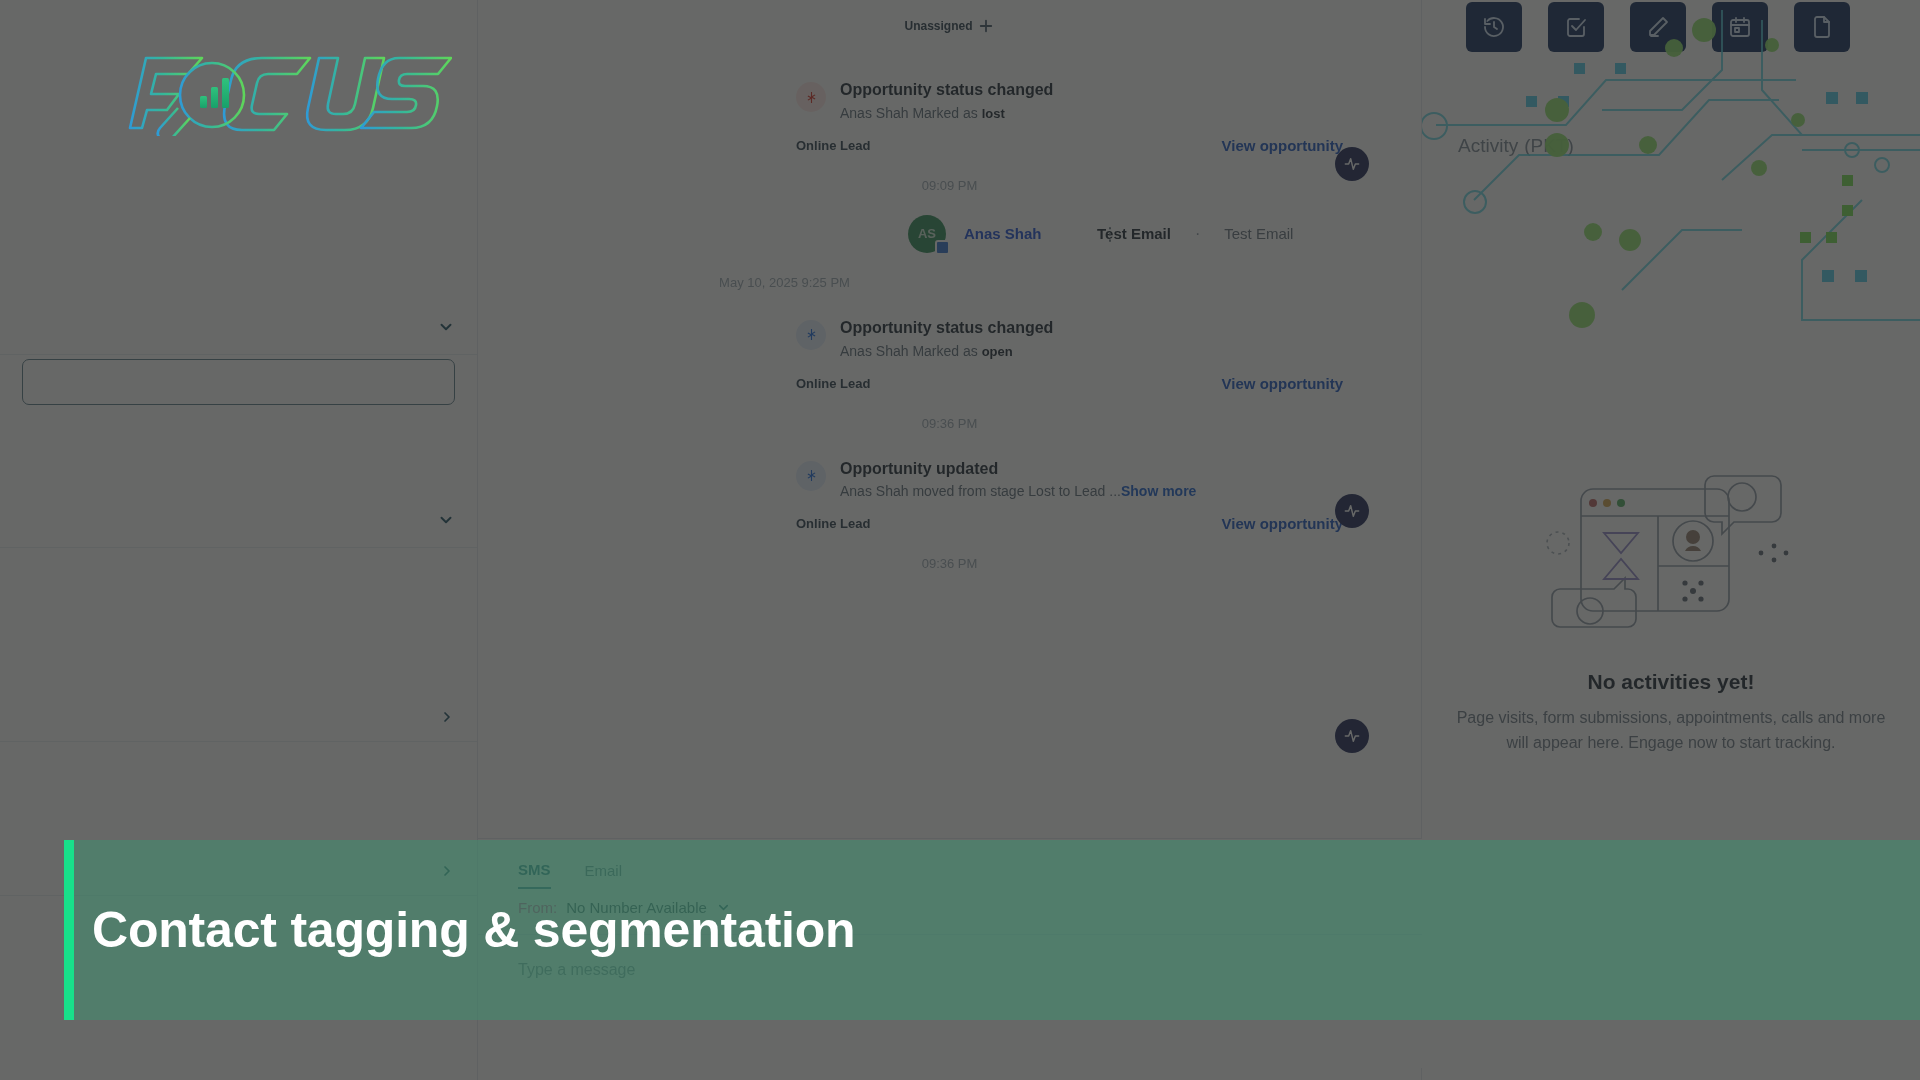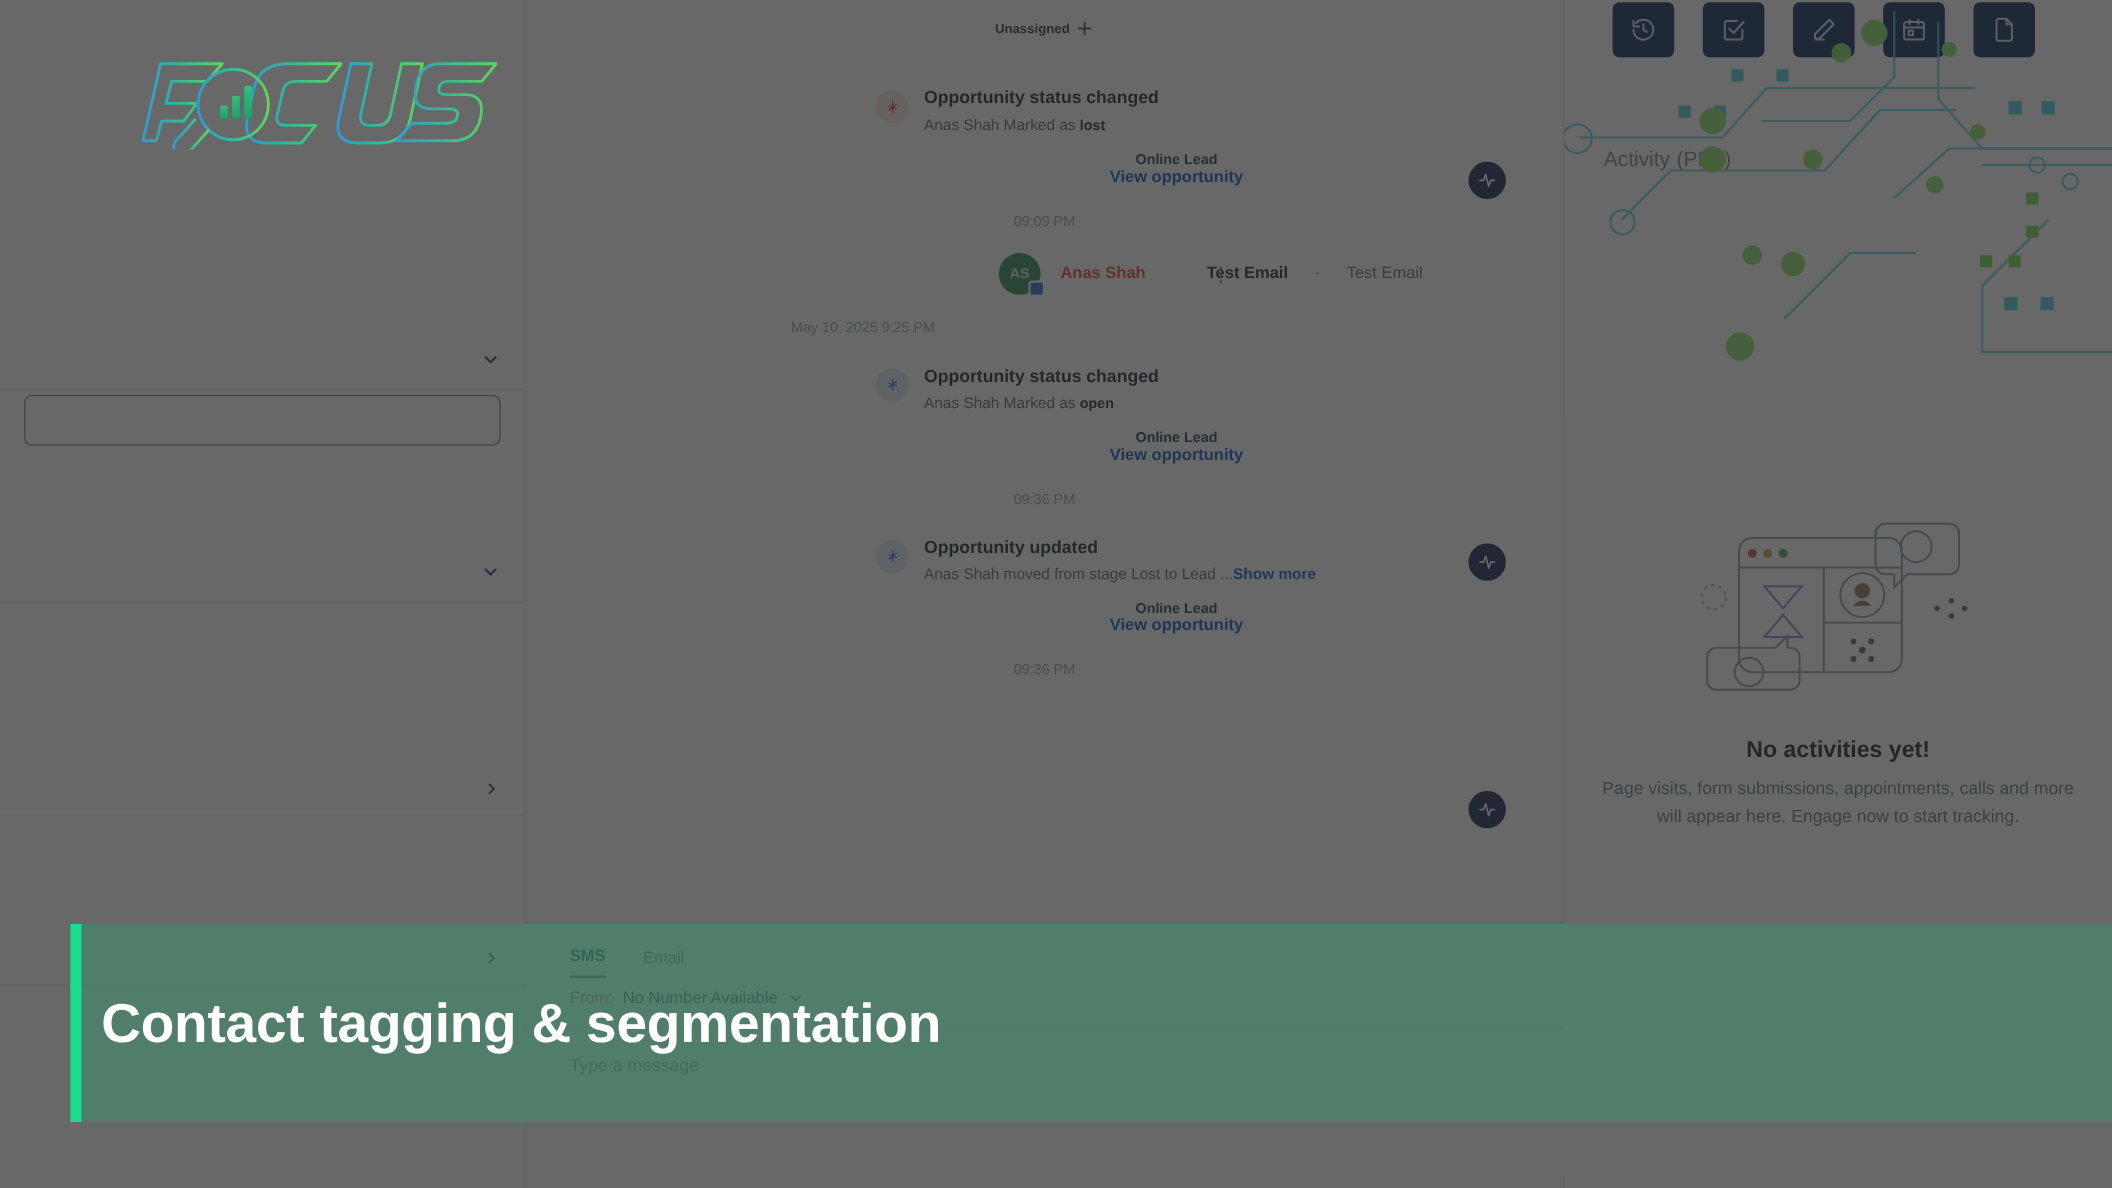--- a/index.html
+++ b/index.html
@@ -80,21 +80,21 @@
   }
   .act-badge.red { background:#fde8e6; color:#d93025; }
   .act-badge.blue { background:#e3edfb; color:#1a6ae0; }
   .act-badge svg { width:13px; height:13px; }
   .act-title { font-size:16px; font-weight:700; color:#1b2733; line-height:1.3; }
   .act-sub { font-size:14px; color:#5d6b79; margin-top:4px; }
   .act-sub b { color:#1b2733; font-weight:700; font-size:13px; }
   .show-more { color:#1a5fd0; font-weight:700; text-decoration:none; }
   .act-foot {
     display:flex; align-items:center; justify-content:space-between;
-    margin-top:16px; padding-left:0;flex-direction:column;
+    margin-top:16px; padding-left:0;
   }
   .act-tag { font-size:13px; font-weight:600; color:#2b3d4d; }
   .act-link { font-size:15px; font-weight:700; color:#1b56c4; text-decoration:none; }
   .act-dot {
     position:absolute; right:52px;
     width:34px; height:34px; border-radius:50%;
     background:#1b2456; display:flex; align-items:center; justify-content:center;
   }
   .act-dot svg { width:16px; height:16px; color:#ffffff; }
 
@@ -106,21 +106,21 @@
     width:38px; height:38px; border-radius:50%;
     background:#2e8b57; color:#cfe8d8; font-size:13px; font-weight:600;
     display:flex; align-items:center; justify-content:center; position:relative;
     flex:0 0 auto;
   }
   .avatar .chan {
     position:absolute; right:-4px; bottom:-2px;
     width:15px; height:15px; border-radius:3px; background:#2f6fd0;
     border:2px solid #ffffff;
   }
-  .em-name { font-size:15px; font-weight:700; color:#ef4444; min-width:115px; }
+  .em-name { font-size:15px; font-weight:700; color:#1d4ed8; min-width:115px; }
   .em-subj { font-size:15px; font-weight:700; color:#1b2733; }
   .em-sep { color:#8793a0; margin:0 6px; }
   .em-prev { font-size:15px; color:#64717e; }
   .kebab { position:absolute; right:300px; color:#66737f; font-size:18px; letter-spacing:2px; }
 
   .divider-v {
     position:absolute; left:1422px; top:380px; width:1px; height:510px;
     background:#cfd8e0;
   }
 

